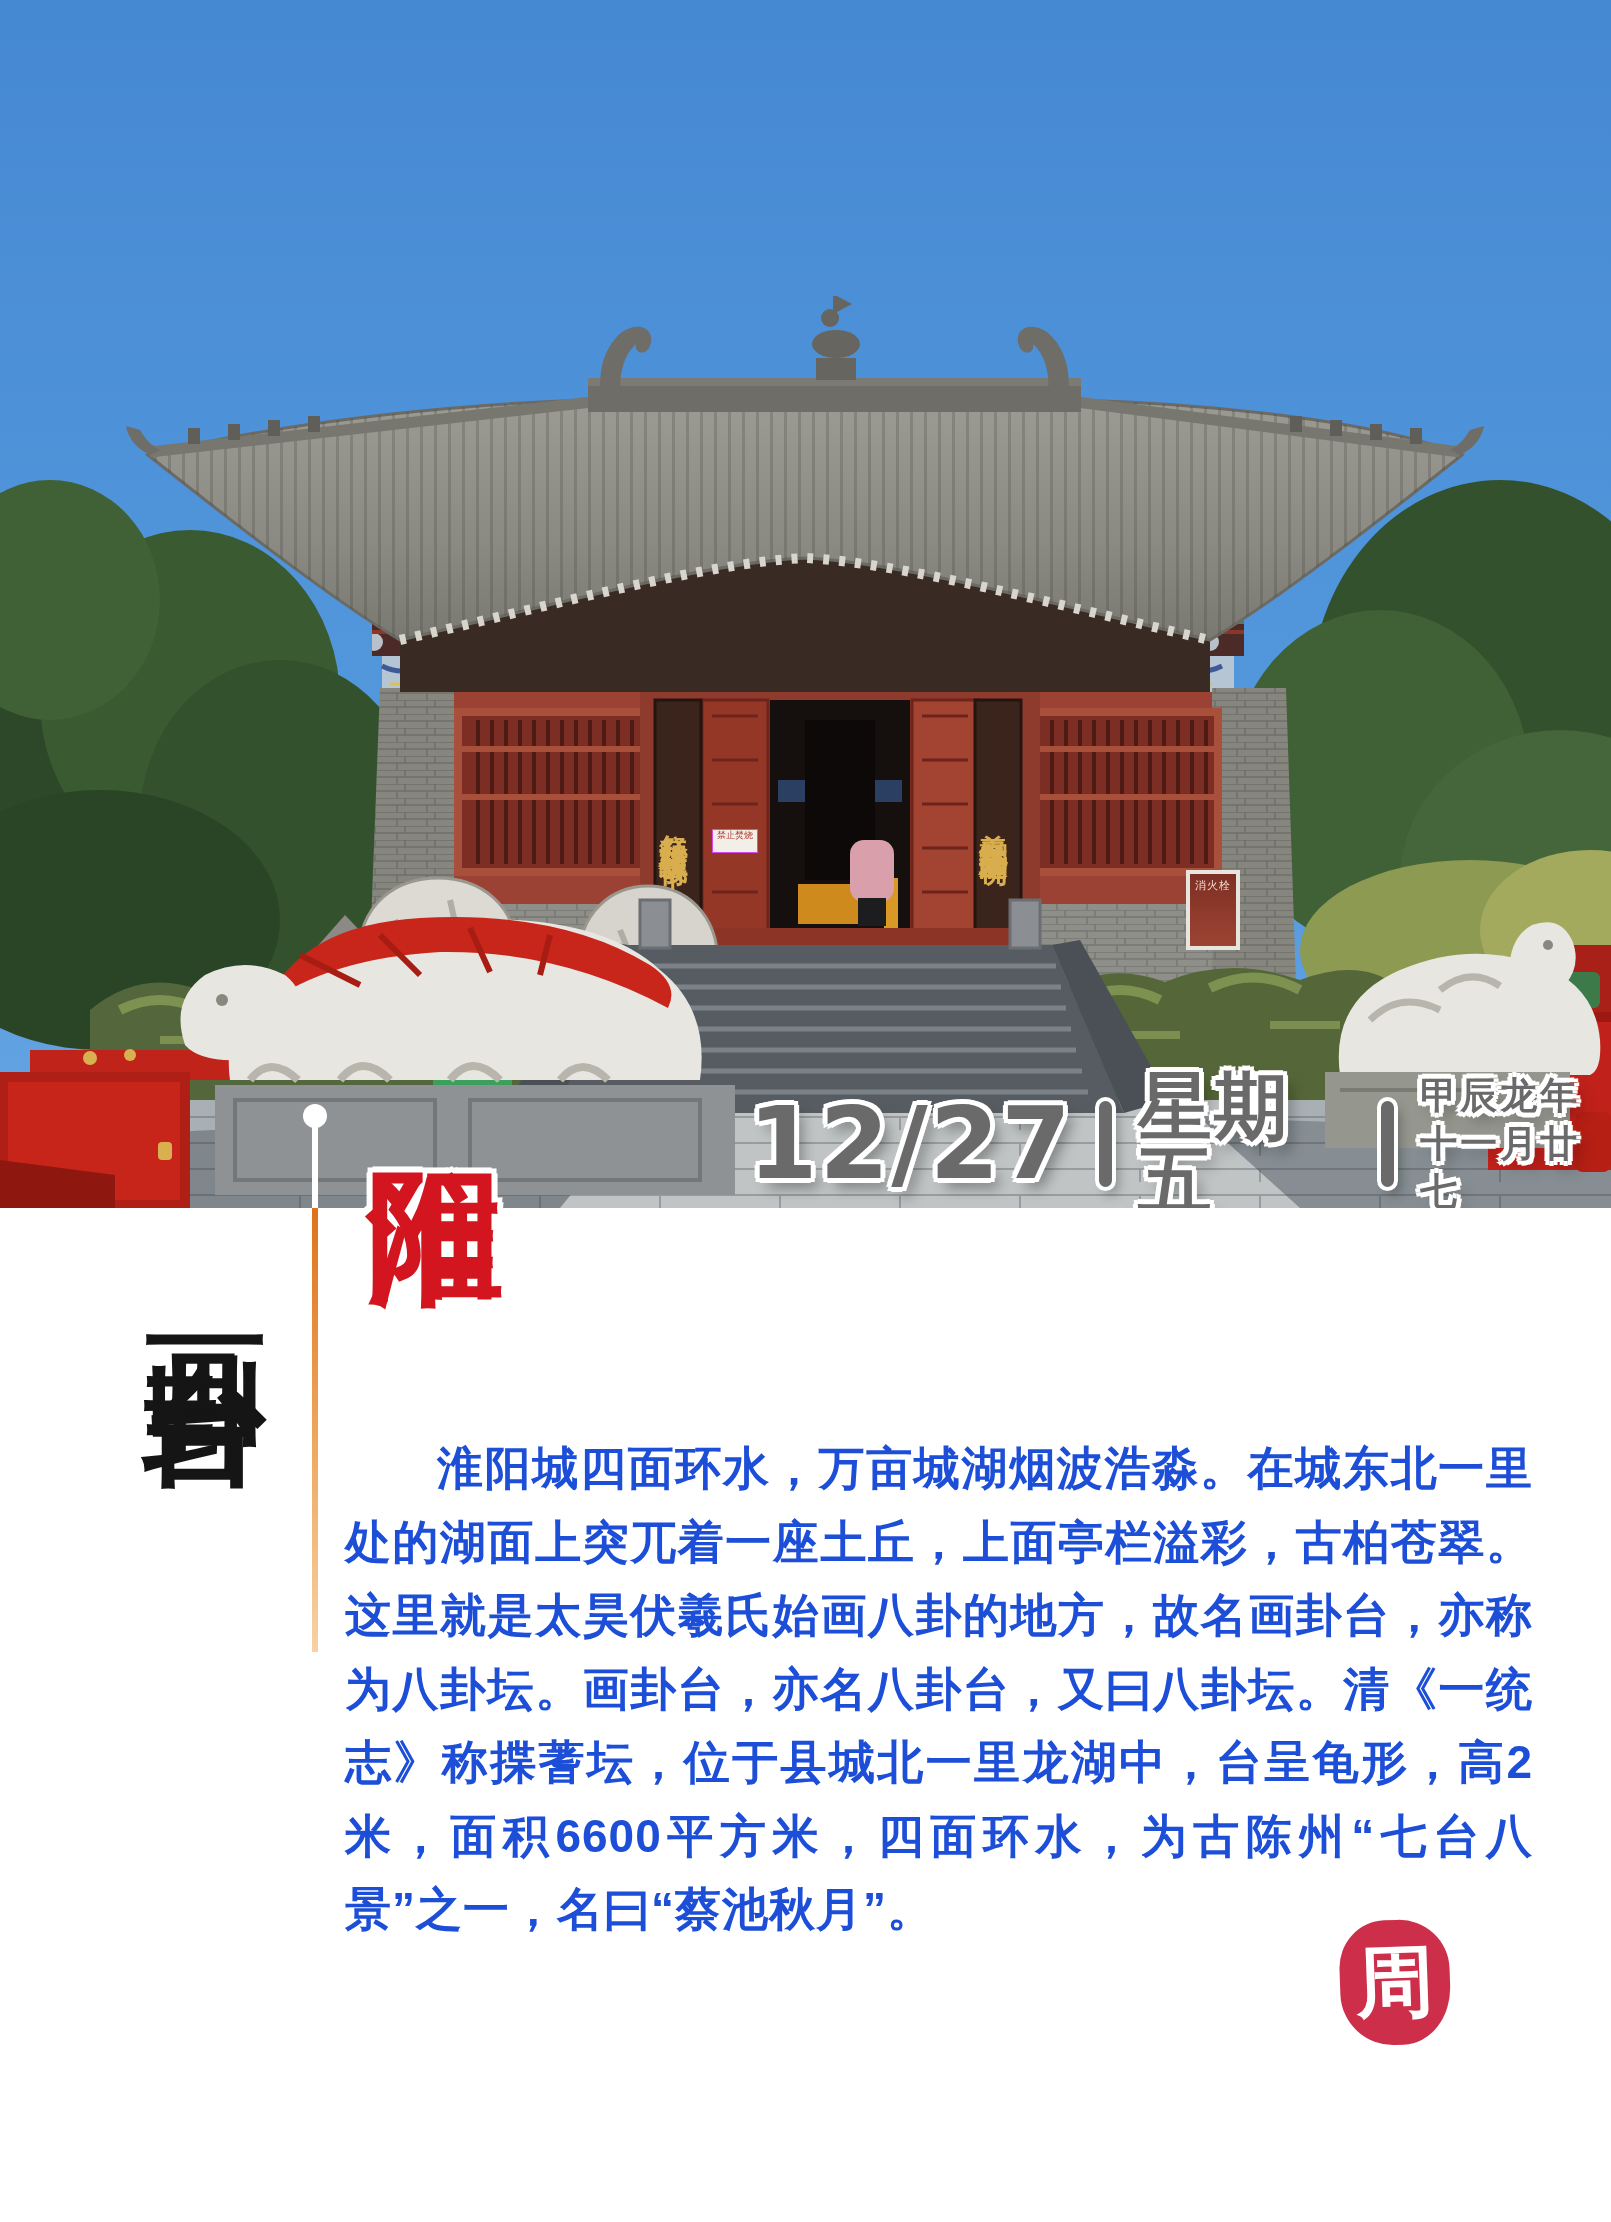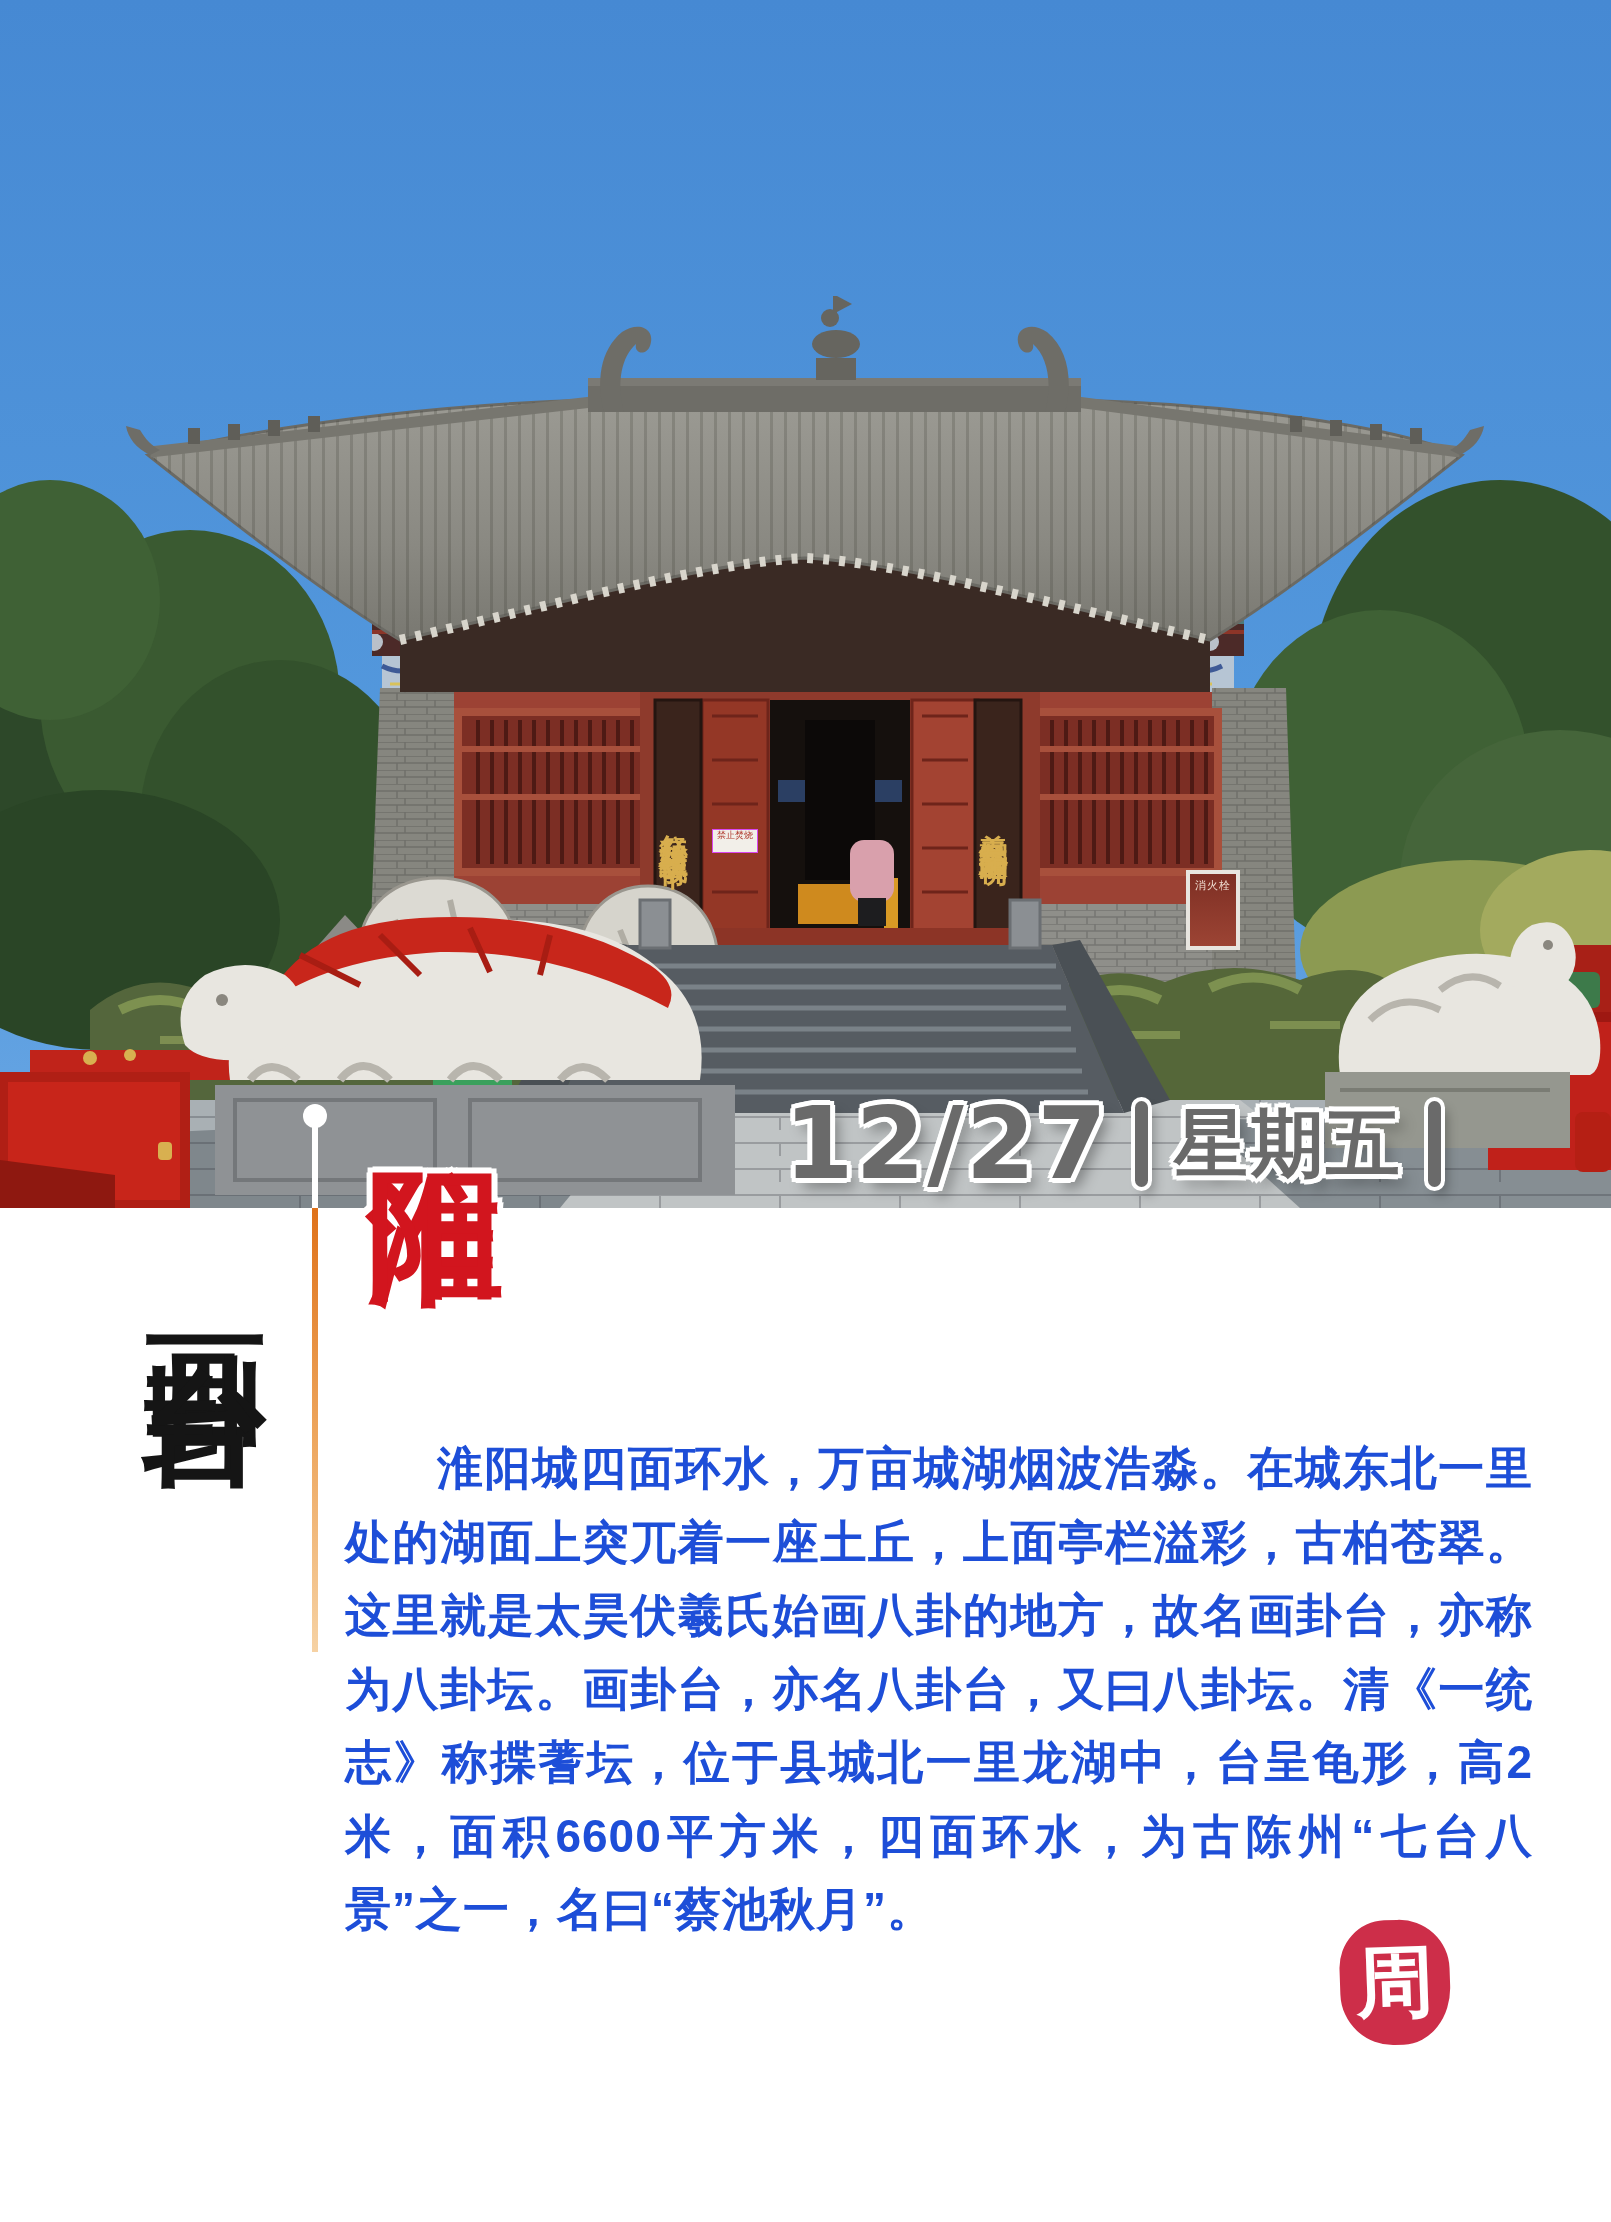--- a/index.html
+++ b/index.html
@@ -28,21 +28,20 @@
     color:#f0ded2;font-size:11px;text-align:center;padding-top:4px;letter-spacing:1px;
   }
   
   .dateline{
     position:absolute;left:748px;top:1088px;height:112px;display:flex;align-items:center;gap:26px;
     color:#6a6a6a;
     text-shadow:
       -4px -4px 0 #fff, 4px -4px 0 #fff, -4px 4px 0 #fff, 4px 4px 0 #fff,
       -5px 0 0 #fff, 5px 0 0 #fff, 0 -5px 0 #fff, 0 5px 0 #fff,
       8px 10px 14px rgba(0,0,0,.35);
-    margin-left: 36px;
   }
   .date-num{font-size:100px;font-weight:800;font-family:"DejaVu Sans",sans-serif;letter-spacing:2px;line-height:1;}
   .date-week{font-size:74px;font-weight:700;line-height:1;letter-spacing:2px;}
   .date-sep{
     width:13px;height:86px;border-radius:7px;background:#6a6a6a;flex:0 0 auto;
     box-shadow:0 0 0 4px #ffffff, 6px 8px 12px rgba(0,0,0,.3);
   }
   .date-lunar{display:flex;flex-direction:column;justify-content:center;}
   .date-lunar span{font-size:37px;font-weight:800;line-height:48px;letter-spacing:3px;}
   
@@ -345,20 +344,24 @@
     <div class="couplet couplet-left">祭拜始祖伏羲帝</div>
     <div class="couplet couplet-right">羲皇制卦通神明</div>
     <div class="door-notice">禁止焚烧</div>
     <div class="hydrant-sign">消火栓</div>
 
     <div class="dateline">
       <span class="date-num">12/27</span>
       <span class="date-sep"></span>
       <span class="date-week">星期五</span>
       <span class="date-sep"></span>
+      <span class="date-lunar">
+        <span>甲辰龙年</span>
+        <span>十一月廿七</span>
+      </span>
     </div>
   </div>
 
   <div class="marker-dot"></div>
   <div class="marker-line-white"></div>
   <div class="marker-line-orange"></div>
 
   <div class="region-title">淮阳</div>
   <div class="site-title">画卦台</div>
 

